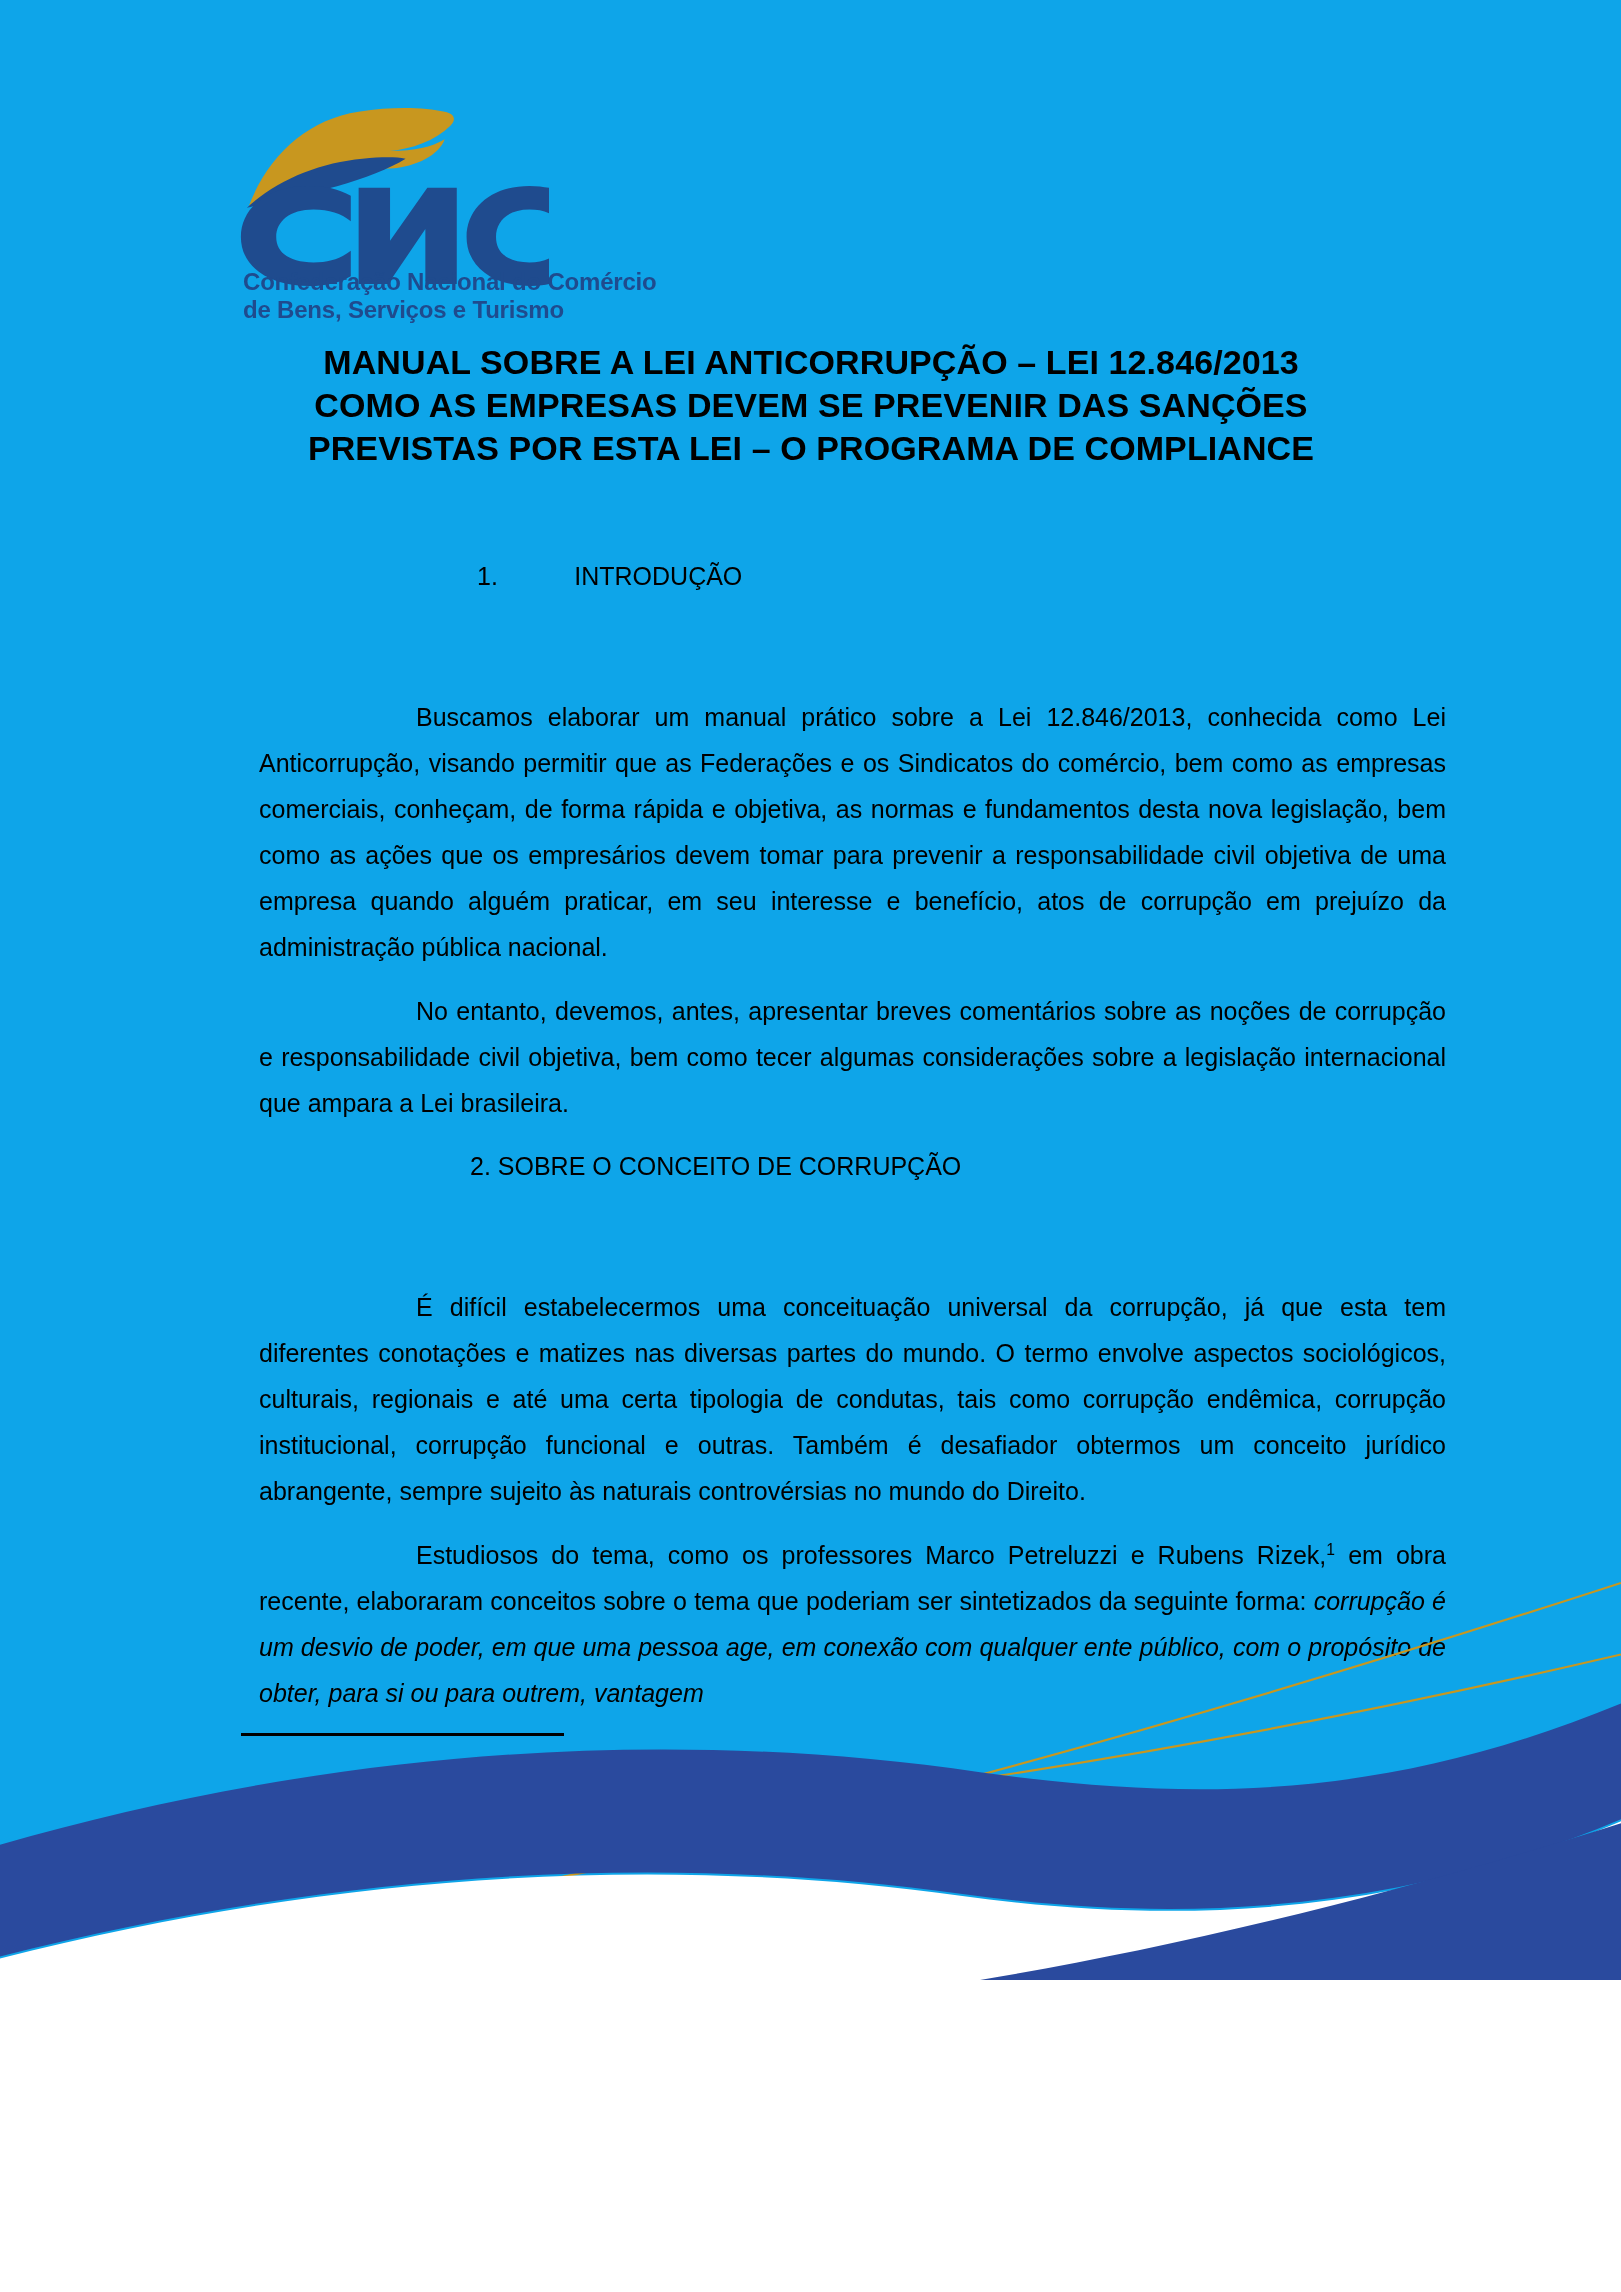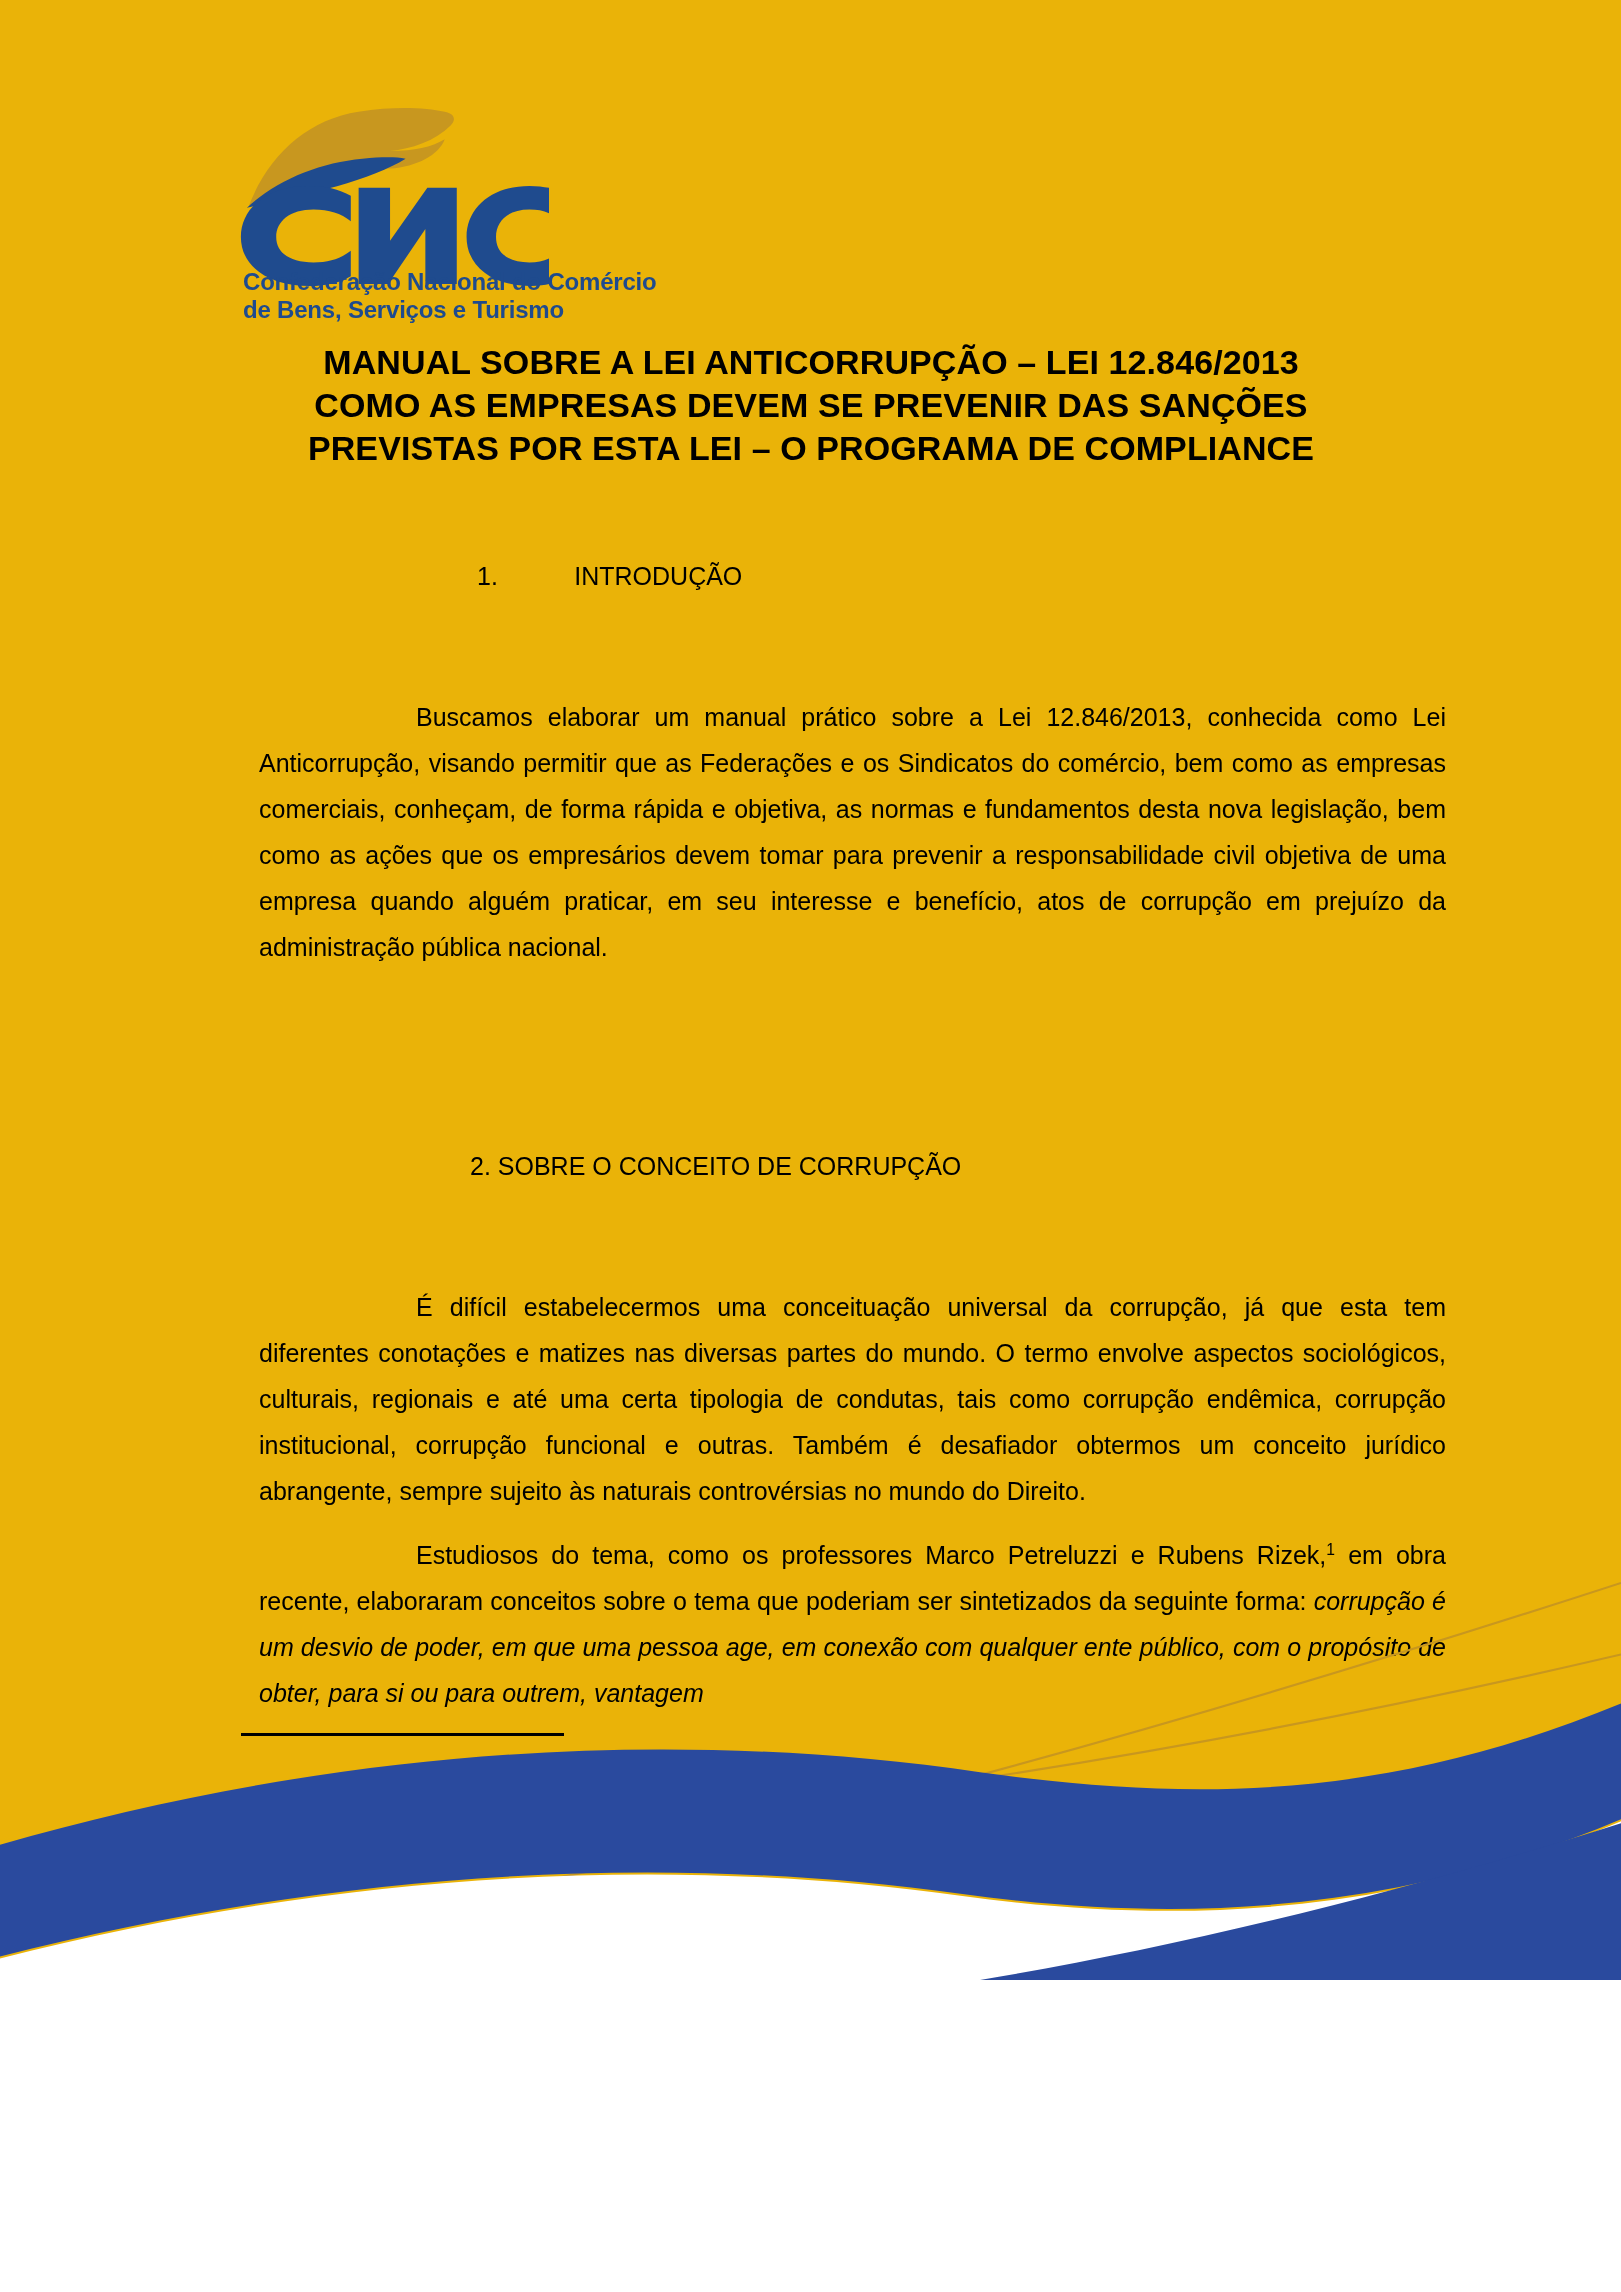--- a/index.html
+++ b/index.html
@@ -8,21 +8,21 @@
     height:2293px;
     background:#ffffff;
     font-family:"Liberation Sans", sans-serif;
     overflow:hidden;
     position:relative;
   }
   .page{
     position:relative;
     width:1621px;
     height:1980px;
-    background:#eab308;
+    background:#0ea5e9;
     overflow:hidden;
   }
 
   
   .logo-block{
     position:absolute;
     left:243px;
     top:90px;
     width:421px;
     height:211px;
@@ -210,20 +210,21 @@
   <div class="doc-title">
     <div>MANUAL SOBRE A LEI ANTICORRUPÇÃO – LEI 12.846/2013</div>
     <div>COMO AS EMPRESAS DEVEM SE PREVENIR DAS SANÇÕES</div>
     <div>PREVISTAS POR ESTA LEI – O PROGRAMA DE COMPLIANCE</div>
   </div>
 
   <div class="sec-heading" id="heading-intro">1.	      INTRODUÇÃO</div>
 
   <div class="body-block" id="para-block-1">
     <p>Buscamos elaborar um manual prático sobre a Lei 12.846/2013, conhecida como Lei Anticorrupção, visando permitir que as Federações e os Sindicatos do comércio, bem como as empresas comerciais, conheçam, de forma rápida e objetiva, as normas e fundamentos desta nova legislação, bem como as ações que os empresários devem tomar para prevenir a responsabilidade civil objetiva de uma empresa quando alguém praticar, em seu interesse e benefício, atos de corrupção em prejuízo da administração pública nacional.</p>
+    <p>No entanto, devemos, antes, apresentar breves comentários sobre as noções de corrupção e responsabilidade civil objetiva, bem como tecer algumas considerações sobre a legislação internacional que ampara a Lei brasileira.</p>
   </div>
 
   <div class="sec-heading" id="heading-concept">2. SOBRE O CONCEITO DE CORRUPÇÃO</div>
 
   <div class="body-block" id="para-block-2">
     <p>É difícil estabelecermos uma conceituação universal da corrupção, já que esta tem diferentes conotações e matizes nas diversas partes do mundo. O termo envolve aspectos sociológicos, culturais, regionais e até uma certa tipologia de condutas, tais como corrupção endêmica, corrupção institucional, corrupção funcional e outras. Também é desafiador obtermos um conceito jurídico abrangente, sempre sujeito às naturais controvérsias no mundo do Direito.</p>
     <p><span>Estudiosos do tema, como os professores Marco Petreluzzi e Rubens Rizek,</span><sup class="fn">1</sup><span> em obra recente, elaboraram conceitos sobre o tema que poderiam ser sintetizados da seguinte forma: </span><span class="ital">corrupção é um desvio de poder, em que uma pessoa age, em conexão com qualquer ente público, com o propósito de obter, para si ou para outrem, vantagem</span></p>
   </div>
 
   <div class="fn-rule"></div>

